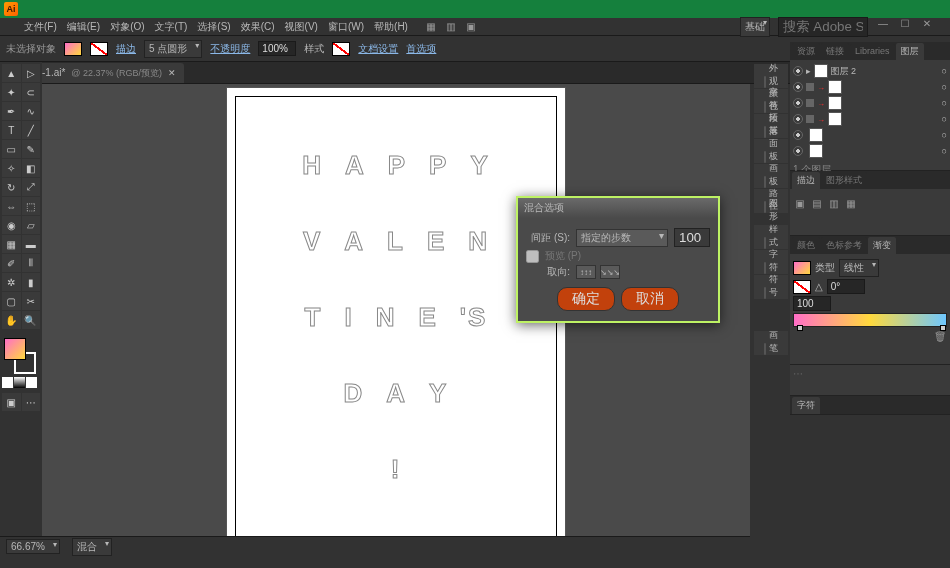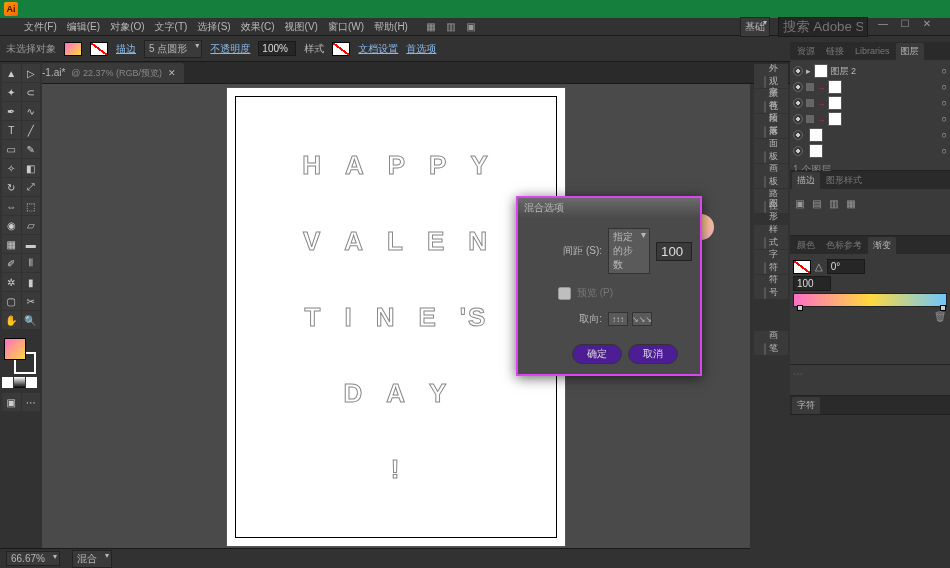--- a/index.html
+++ b/index.html
@@ -50,33 +50,33 @@
 .panel-tab.inactive { background: #2a2a2a; color: #777; }
 .panel-body { padding: 3px; background: #3a3a3a; }
 .layer-row { display: flex; align-items: center; gap: 3px; height: 16px; font-size: 9px; }
 .eye { width: 10px; height: 10px; border: 1px solid #666; border-radius: 50%; background: radial-gradient(circle,#ccc 30%,transparent 30%); }
 .lock { width: 8px; height: 8px; background: #666; }
 .thumb { width: 14px; height: 14px; background: #fff; border: 1px solid #555; }
 .arrow-red { color: #ff3030; font-size: 8px; }
 .color-panel .row { display: flex; align-items: center; gap: 4px; margin: 2px 0; }
 .gradient-bar { height: 14px; background: linear-gradient(to right,#ff6ec7,#ffd93d,#6ec7ff); border: 1px solid #222; position: relative; }
 .gradient-bar .stop { position: absolute; bottom: -5px; width: 6px; height: 6px; background: #ccc; border: 1px solid #000; }
-.statusbar { position: absolute; bottom: 0; left: 0; right: 200px; height: 20px; background: #323232; display: flex; align-items: center; padding: 0 6px; gap: 12px; border-top: 1px solid #1a1a1a; font-size: 10px; }
-.dialog { position: absolute; top: 196px; left: 516px; width: 186px; background: #4a4a4a; border: 2px solid #d946ef; box-shadow: 0 2px 12px rgba(0,0,0,.6); }
+.statusbar { position: absolute; bottom: 12px; left: 0; right: 200px; height: 20px; background: #323232; display: flex; align-items: center; padding: 0 6px; gap: 12px; border-top: 1px solid #1a1a1a; font-size: 10px; }
+.dialog { position: absolute; top: 196px; left: 516px; width: 204px; background: #4a4a4a; border: 2px solid #bef264; box-shadow: 0 2px 12px rgba(0,0,0,.6); }
 .dialog-title { background: linear-gradient(#6a6a6a,#4a4a4a); padding: 3px 6px; font-size: 10px; }
-.dialog-body { padding: 10px 8px; display: flex; flex-direction: column; gap: 12px; margin-left: 32px; }
+.dialog-body { padding: 10px 8px; display: flex; flex-direction: column; gap: 2px; }
 .dialog-row { display: flex; align-items: center; gap: 6px; font-size: 10px; }
 .dialog-row label { width: 44px; text-align: right; }
 .dlg-select { background: #5a5a5a; border: 1px solid #333; padding: 1px 14px 1px 4px; position: relative; flex: 1; }
 .dlg-select::after { content: "▾"; position: absolute; right: 3px; top: 0; }
 .dlg-input { background: #3a3a3a; border: 1px solid #222; padding: 1px 4px; width: 36px; color: #ddd; }
 .dialog-icons { display: flex; gap: 4px; }
 .dialog-icons span { width: 20px; height: 14px; background: #5a5a5a; border: 1px solid #333; display: flex; align-items: center; justify-content: center; font-size: 8px; }
 .dialog-buttons { display: flex; gap: 6px; justify-content: center; margin-top: 6px; }
-.dlg-btn { background: #4c1d95; border: 1px solid #333; border-radius: 10px; padding: 2px 14px; font-size: 10px; cursor: pointer; color: #ddd; }
+.dlg-btn { background: #c2410c; border: 1px solid #333; border-radius: 10px; padding: 2px 14px; font-size: 14px; cursor: pointer; color: #ddd; }
 .search-box { background: #262626; border: 1px solid #1a1a1a; padding: 1px 4px; width: 90px; color: #666; margin-left: auto; }
 .mini-icon { width: 14px; height: 14px; display: flex; align-items: center; justify-content: center; font-size: 10px; color: #999; }
 </style>
 </head>
 <body>
 
 <div class="titlebar">
   <div class="logo">Ai</div>
 </div>
 
@@ -356,20 +356,25 @@
 
 
   <div class="panel color-panel">
     <div class="panel-tabs">
       <div class="panel-tab inactive">颜色</div>
       <div class="panel-tab inactive">色标参考</div>
       <div class="panel-tab">渐变</div>
     </div>
     <div class="panel-body" style="height:110px">
       <div class="row">
+          <div class="swatch"></div>
+          <span>类型</span>
+          <span class="dropdown">线性</span>
+        </div>
+      <div class="row">
           <div class="swatch none"></div>
           <span>△</span>
           <span class="numfield">0°</span>
         </div>
       <div class="row">
           <span class="numfield">100</span>
         </div>
       <div class="gradient-bar">
         <div class="stop" style="left:2%"></div>
           <div class="stop" style="left:96%"></div>

